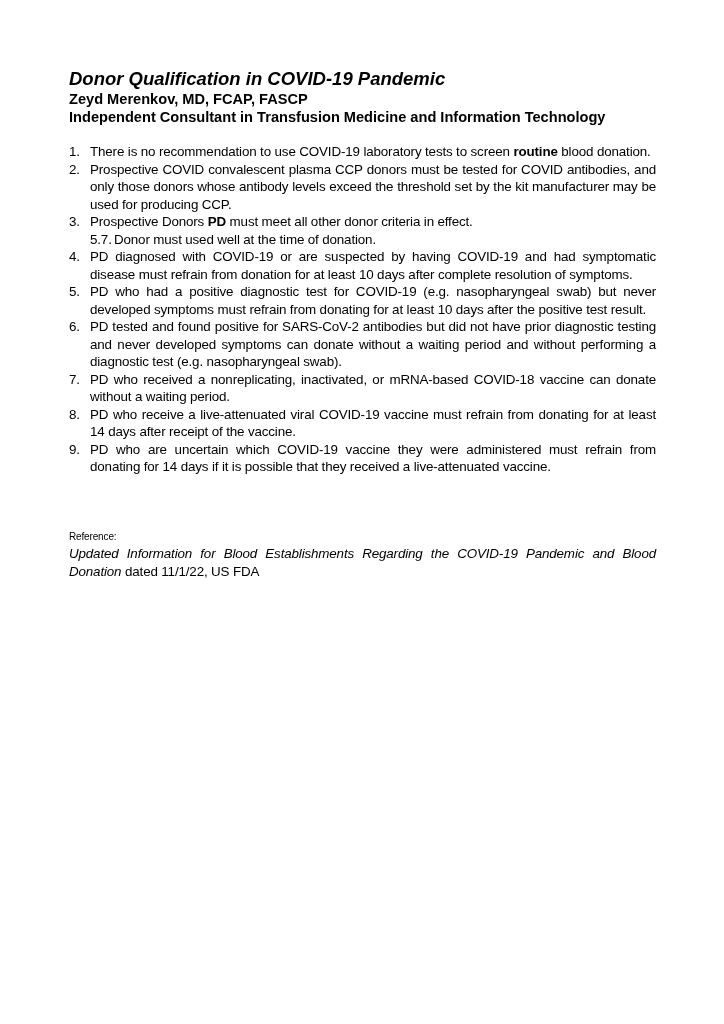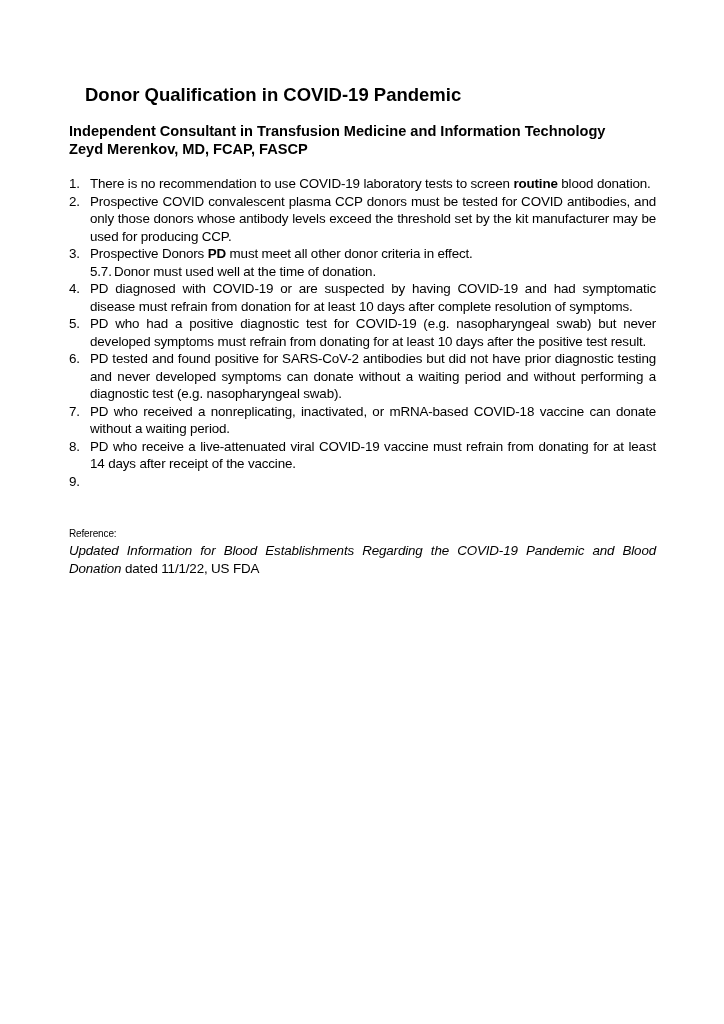--- a/index.html
+++ b/index.html
@@ -18,22 +18,23 @@
     .page {
       position: absolute;
       left: 69px;
       top: 68px;
       width: 587px;
     }
     .title {
       font-size: 18.5px;
       font-weight: bold;
       line-height: 22px;
-      margin: 16px;
+      margin: 0;
       white-space: nowrap;
+      font-style: italic;
     }
     .subtitle {
       font-size: 14.6px;
       font-weight: bold;
       line-height: 18px;
       margin: 0;
       white-space: nowrap;
     }
     .body-text {
       font-size: 13.4px;
@@ -75,22 +76,22 @@
     }
     .ref-title {
       font-style: italic;
     }
   </style>
 </head>
 <body>
 
 <div class="page">
   <h1 class="title">Donor Qualification in COVID-19 Pandemic</h1>
+  <div class="subtitle">Zeyd Merenkov, MD, FCAP, FASCP</div>
   <div class="subtitle">Independent Consultant in Transfusion Medicine and Information Technology</div>
-  <div class="subtitle">Zeyd Merenkov, MD, FCAP, FASCP</div>
 
 
   <ol class="items body-text">
     <li>
       <span class="num">1.</span>
       <span><span>There is no recommendation to use COVID-19 laboratory tests to screen </span><b>routine</b><span> blood donation.</span></span>
     </li>
     <li>
       <span class="num">2.</span>
       <span>Prospective COVID convalescent plasma CCP donors must be tested for COVID antibodies, and only those donors whose antibody levels exceed the threshold set by the kit manufacturer may be used for producing CCP.</span>
@@ -115,20 +116,21 @@
     <li>
       <span class="num">7.</span>
       <span>PD who received a nonreplicating, inactivated, or mRNA-based COVID-18 vaccine can donate without a waiting period.</span>
     </li>
     <li>
       <span class="num">8.</span>
       <span>PD who receive a live-attenuated viral COVID-19 vaccine must refrain from donating for at least 14 days after receipt of the vaccine.</span>
     </li>
     <li>
       <span class="num">9.</span>
+      <span>PD who are uncertain which COVID-19 vaccine they were administered must refrain from donating for 14 days if it is possible that they received a live-attenuated vaccine.</span>
     </li>
   </ol>
 
   <div class="reference body-text">
     <div class="ref-heading">Reference:</div>
     <div><span class="ref-title">Updated Information for Blood Establishments Regarding the COVID-19 Pandemic and Blood Donation</span><span> dated 11/1/22, US FDA</span></div>
   </div>
 </div>
 
 </body></html>

